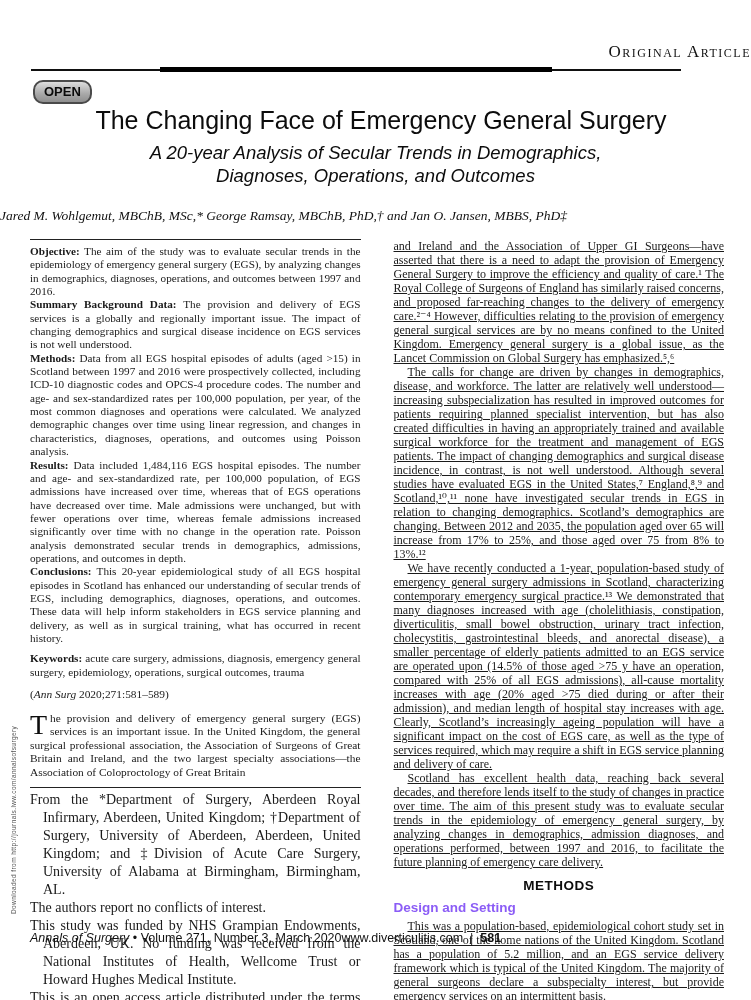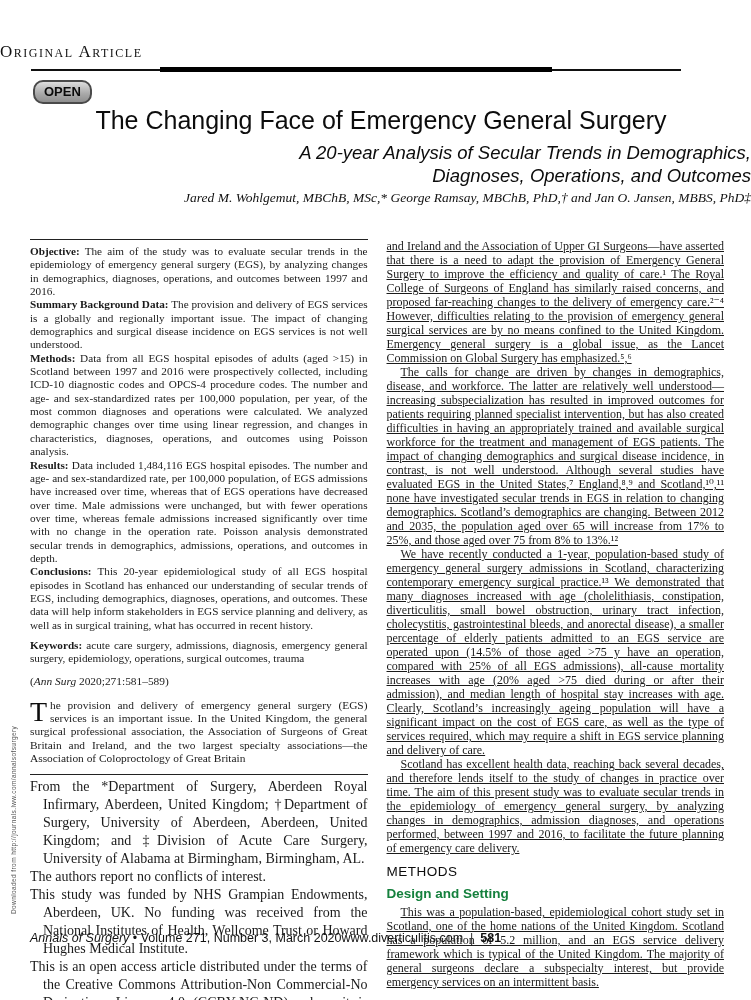--- a/index.html
+++ b/index.html
@@ -11,21 +11,21 @@
   }
   
   .watermark {
     position:absolute; left:10px; top:238px; height:676px; width:12px;
     writing-mode:vertical-rl; transform:rotate(180deg);
     font-size:6.5px; letter-spacing:.4px; color:#555; white-space:nowrap;
     overflow:hidden; font-family:"Liberation Sans",sans-serif;
   }
   
   .section-label {
-    position:absolute; top:42px; left:0; right:0; text-align:left;
+    position:absolute; top:42px; left:0; right:0; text-align:right;
     font-variant:small-caps; font-size:17px; letter-spacing:1.5px; color:#111;
   }
   .rule-row {
     position:absolute; top:66px; left:31px; width:650px; height:7px;
     display:flex; align-items:center;
   }
   .rule-thin  { flex:0 0 129px; height:2px; background:#111; }
   .rule-thick { flex:1 1 auto;  height:5px; background:#000; }
   .open-badge {
     position:absolute; top:80px; left:33px;
@@ -33,32 +33,32 @@
     background:linear-gradient(#dedede,#a8a8a8 60%,#8f8f8f);
     border:2px solid #4a4a4a; border-radius:10px;
     font-family:"Liberation Sans",sans-serif; font-weight:bold; font-size:13px; color:#0a0a0a;
   }
   .title {
     position:absolute; top:106px; left:0; right:0; text-align:center;
     font-family:"Liberation Sans","DejaVu Sans",sans-serif;
     font-weight:normal; font-size:25px; color:#0c0c0c;margin-left:11px;
   }
   .subtitle {
-    position:absolute; top:141px; left:0; right:0; text-align:right;
+    position:absolute; top:141px; left:0; right:0; text-align:center;
     font-family:"Liberation Sans","DejaVu Sans",sans-serif;
     font-style:italic; font-size:18.5px; line-height:23px; color:#0c0c0c;
   }
   .authors {
-    position:absolute; top:190px; left:0; right:0; text-align:right;
+    position:absolute; top:208px; left:0; right:0; text-align:left;
     font-style:italic; font-size:13.5px; color:#111;
   }
   
   .columns {
     position:absolute; top:239px; left:30px; right:27px; bottom:62px;
-    display:flex; gap:19px;
+    display:flex; gap:33px;
   }
   .col { flex:1 1 0; min-width:0; }
   .abstract-rule { border-top:1.5px solid #222; margin-bottom:5px; }
   .abstract p {
     font-size:11.2px; line-height:13.35px; text-align:justify;
   }
   .abstract b { font-weight:bold; }
   .keywords { margin-top:7px; font-size:11.2px; line-height:13.35px; text-align:justify; }
   .citation { margin-top:9px; font-size:11.4px; }
   .intro { margin-top:12px; font-size:11.4px; line-height:13.4px; text-align:justify; }
@@ -68,26 +68,26 @@
   .footnote-rule { border-top:1px solid #222; margin-top:8px; margin-bottom:3px; width:100%; }
   .footnotes p {
     font-size:14px; line-height:18px; text-align:justify;
     padding-left:13px; text-indent:-13px;
   }
   .rightcol p.body-par {
     font-size:12px; line-height:14px; text-align:justify;text-decoration:underline;
   }
   .rightcol p.indent { text-indent:14px; }
   .methods-heading {
-    font-family:"Liberation Sans",sans-serif; font-weight:normal; font-size:13.5px;
-    margin:9px 0 7px 0; letter-spacing:.5px; color:#0c0c0c;
+    font-family:"Liberation Sans",sans-serif; font-weight:bold; font-size:13.5px;
+    text-align:center; margin:9px 0 7px 0; letter-spacing:.5px; color:#0c0c0c;
   }
   .design-heading {
     font-family:"Liberation Sans",sans-serif; font-weight:bold; font-size:13.5px;
-    margin:3px 0 4px 0; color:#15803d;
+    margin:3px 0 4px 0; color:#8b5cf6;
   }
   
   .footer {
     position:absolute; left:30px; right:27px; top:931px;
     display:flex; justify-content:flex-start; align-items:baseline;
     font-family:"Liberation Sans",sans-serif; font-size:12.5px; color:#111;
   }
   .footer .journal-name { font-style:italic; }
   .footer .sep { margin:0 7px; color:#333; }
   .footer .page-num { font-weight:bold; }

